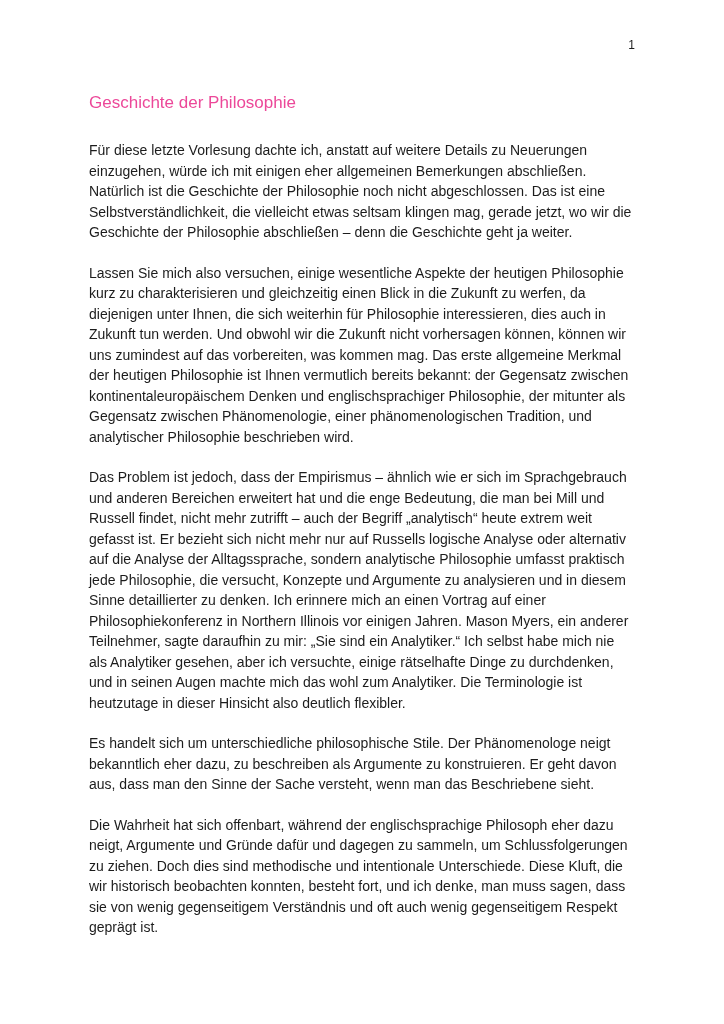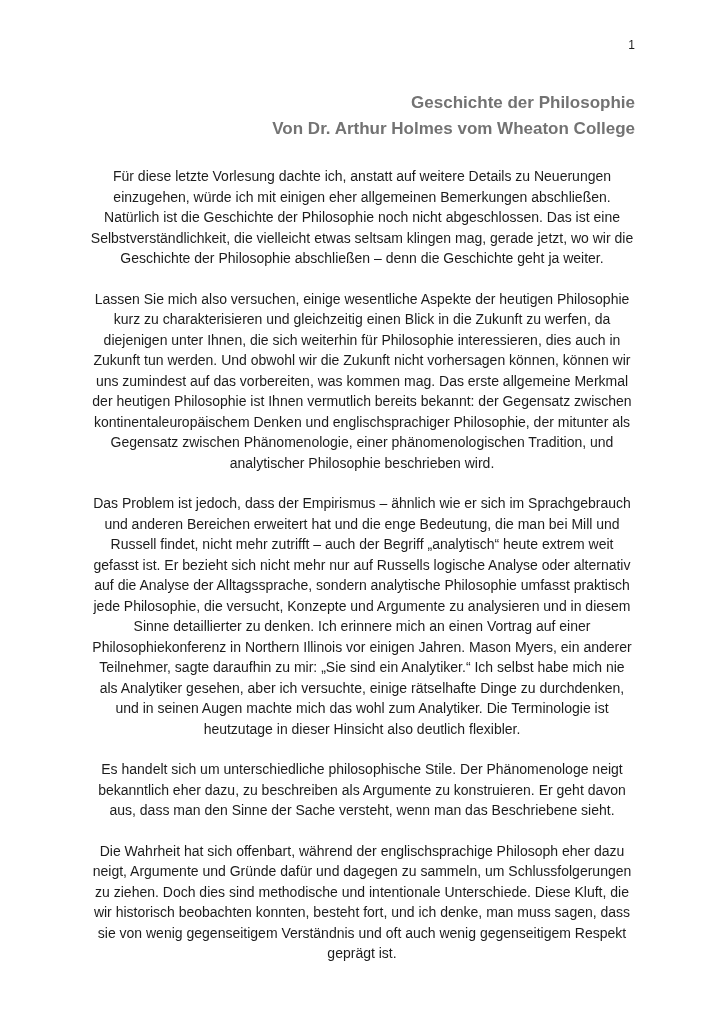--- a/index.html
+++ b/index.html
@@ -26,47 +26,46 @@
   .page-number {
     position: absolute;
     top: 38px;
     right: 89px;
     font-size: 12px;
     line-height: 14px;
     color: #1c1c1c;
   }
   .title-block {
     margin-top: 52px;
-    text-align: right;
-    font-weight: 700;
+    text-align: left;
+    font-weight: 400;
     font-size: 17px;
     line-height: 26px;
-    color: #737373;
+    color: #ec4899;
   }
   .body-text {
     margin-top: 24px;
   }
   .body-text p {
     margin: 16px 0 20px 0;
     font-size: 14px;
     line-height: 20.5px;
-    text-align: center;
+    text-align: left;
     color: #1c1c1c;
   }
 </style>
 </head>
 <body>
 
 <div class="page">
 
   <div class="page-number">1</div>
 
   <div class="title-block">
     <div>Geschichte der Philosophie</div>
-    <div>Von Dr. Arthur Holmes vom Wheaton College</div>
   </div>
 
   <div class="body-text">
     <p>Für diese letzte Vorlesung dachte ich, anstatt auf weitere Details zu Neuerungen einzugehen, würde ich mit einigen eher allgemeinen Bemerkungen abschließen. Natürlich ist die Geschichte der Philosophie noch nicht abgeschlossen. Das ist eine Selbstverständlichkeit, die vielleicht etwas seltsam klingen mag, gerade jetzt, wo wir die Geschichte der Philosophie abschließen – denn die Geschichte geht ja weiter.</p>
     <p>Lassen Sie mich also versuchen, einige wesentliche Aspekte der heutigen Philosophie kurz zu charakterisieren und gleichzeitig einen Blick in die Zukunft zu werfen, da diejenigen unter Ihnen, die sich weiterhin für Philosophie interessieren, dies auch in Zukunft tun werden. Und obwohl wir die Zukunft nicht vorhersagen können, können wir uns zumindest auf das vorbereiten, was kommen mag. Das erste allgemeine Merkmal der heutigen Philosophie ist Ihnen vermutlich bereits bekannt: der Gegensatz zwischen kontinentaleuropäischem Denken und englischsprachiger Philosophie, der mitunter als Gegensatz zwischen Phänomenologie, einer phänomenologischen Tradition, und analytischer Philosophie beschrieben wird.</p>
     <p>Das Problem ist jedoch, dass der Empirismus – ähnlich wie er sich im Sprachgebrauch und anderen Bereichen erweitert hat und die enge Bedeutung, die man bei Mill und Russell findet, nicht mehr zutrifft – auch der Begriff „analytisch“ heute extrem weit gefasst ist. Er bezieht sich nicht mehr nur auf Russells logische Analyse oder alternativ auf die Analyse der Alltagssprache, sondern analytische Philosophie umfasst praktisch jede Philosophie, die versucht, Konzepte und Argumente zu analysieren und in diesem Sinne detaillierter zu denken. Ich erinnere mich an einen Vortrag auf einer Philosophiekonferenz in Northern Illinois vor einigen Jahren. Mason Myers, ein anderer Teilnehmer, sagte daraufhin zu mir: „Sie sind ein Analytiker.“ Ich selbst habe mich nie als Analytiker gesehen, aber ich versuchte, einige rätselhafte Dinge zu durchdenken, und in seinen Augen machte mich das wohl zum Analytiker. Die Terminologie ist heutzutage in dieser Hinsicht also deutlich flexibler.</p>
     <p>Es handelt sich um unterschiedliche philosophische Stile. Der Phänomenologe neigt bekanntlich eher dazu, zu beschreiben als Argumente zu konstruieren. Er geht davon aus, dass man den Sinne der Sache versteht, wenn man das Beschriebene sieht.</p>
     <p>Die Wahrheit hat sich offenbart, während der englischsprachige Philosoph eher dazu neigt, Argumente und Gründe dafür und dagegen zu sammeln, um Schlussfolgerungen zu ziehen. Doch dies sind methodische und intentionale Unterschiede. Diese Kluft, die wir historisch beobachten konnten, besteht fort, und ich denke, man muss sagen, dass sie von wenig gegenseitigem Verständnis und oft auch wenig gegenseitigem Respekt geprägt ist.</p>
   </div>
 

